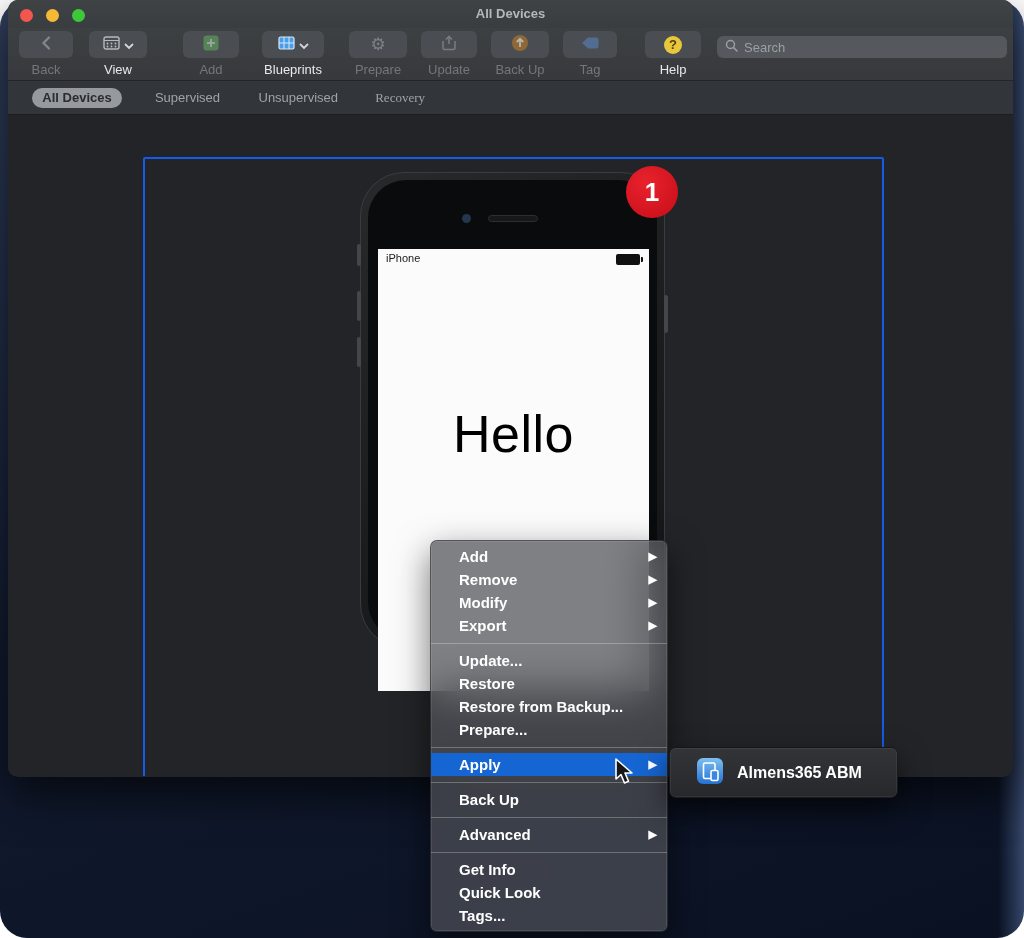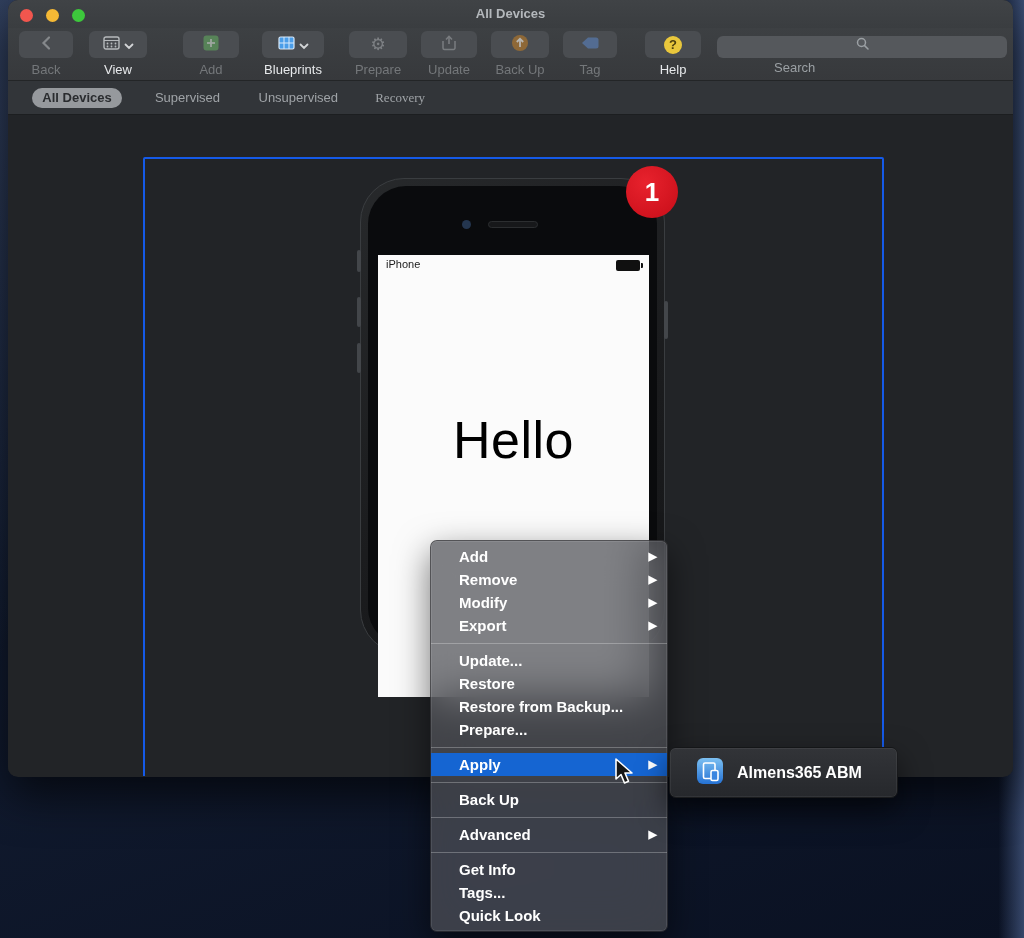--- a/index.html
+++ b/index.html
@@ -5,20 +5,21 @@
   * { margin:0; padding:0; box-sizing:border-box; }
   html,body { width:1024px; height:938px; overflow:hidden; font-family:"Liberation Sans", sans-serif; }
 
   
   .desktop {
     position:relative; width:1024px; height:938px;
     background:
       linear-gradient(105deg, rgba(90,110,150,0.35) 0%, rgba(90,110,150,0) 14%),
       linear-gradient(to left, rgba(90,115,165,0.55) 0%, rgba(90,115,165,0) 2.5%),
       linear-gradient(160deg, #1b2740 0%, #121c31 45%, #0a1122 100%);
+    border-radius: 27px;
   }
 
   
   .window {
     position:absolute; left:8px; top:0; width:1005px; height:777px;
     border-radius:10px; overflow:hidden;
     box-shadow:0 18px 45px rgba(0,0,0,0.65);
     background:#222427;
   }
   .titlebar {
@@ -48,21 +49,21 @@
   .tile.w54{width:54px} .tile.w58{width:58px} .tile.w62{width:62px}
   .tlabel { margin-top:4px; font-size:13px; color:#74777a; }
   .tbtn.enabled .tlabel { color:#e7e9eb; font-weight:500;text-align:center; }
   .dim { opacity:.55; }
   .help-circle {
     width:18px; height:18px; border-radius:50%; background:#e9c73c;
     color:#4c3f0e; font-size:13px; font-weight:700; text-align:center; line-height:18px;
   }
   .searchbox {
     position:absolute; right:6px; top:8px; width:290px; height:22px;
-    background:#55585c; border-radius:6px; display:flex; align-items:center; padding:0 8px; gap:6px;flex-direction:column;
+    background:#55585c; border-radius:6px; display:flex; align-items:center; padding:0 8px; gap:6px;
   }
   .searchbox input {
     flex:1; background:transparent; border:none; outline:none;
     color:#e8eaec; font-size:13px; font-family:"Liberation Sans", sans-serif;
   }
   .searchbox input::placeholder { color:#9ba0a4; }
 
   
   .scopebar {
     position:relative; height:34px; background:#323539; border-bottom:1px solid #1c1e20;
@@ -80,21 +81,20 @@
   
   .content { position:relative; height:661px; background:#222427; overflow:hidden; }
   .selection-rect {
     position:absolute; left:135px; top:42px; width:741px; height:650px;
     border:2px solid #155ae8; border-radius:2px;
   }
   .phone {
     position:absolute; left:352px; top:57px; width:305px; height:476px;
     border-radius:44px; border:1px solid #3a3d40;
     background:linear-gradient(145deg,#27292b 0%, #1b1c1e 55%, #141517 100%);
-    margin-top:6px;
   }
   .phone-face { position:absolute; left:7px; top:7px; right:7px; bottom:7px; border-radius:38px; background:#0a0b0d; }
   .camera { position:absolute; left:101px; top:41px; width:9px; height:9px; border-radius:50%; background:#24364f; }
   .speaker { position:absolute; left:127px; top:42px; width:50px; height:7px; border-radius:4px; background:#17181a; border:1px solid #2c2e30; }
   .screen {
     position:absolute; left:17px; top:76px; width:271px; height:442px;
     background:#fbfbfb;
   }
   .status-label { position:absolute; left:8px; top:3px; font-size:11px; color:#1b1b1b; }
   .battery { position:absolute; right:9px; top:5px; width:24px; height:11px; background:#101010; border-radius:2px; }
@@ -372,24 +372,24 @@
       <span>Advanced</span>
       <span class="arrow">▶</span>
     </div>
 
     <div class="menu-sep"></div>
 
     <div class="menu-item">
       <span>Get Info</span>
     </div>
     <div class="menu-item">
+      <span>Quick Look</span>
+    </div>
+    <div class="menu-item">
       <span>Tags...</span>
-    </div>
-    <div class="menu-item">
-      <span>Quick Look</span>
     </div>
   </div>
 
   <div class="submenu">
     <span>
       <svg width="28" height="28" viewBox="0 0 28 28">
         <defs>
           <linearGradient id="bg" x1="0" y1="0" x2="0" y2="1">
             <stop offset="0" stop-color="#7cc0f2"></stop>
               <stop offset="1" stop-color="#2572d4"></stop>

